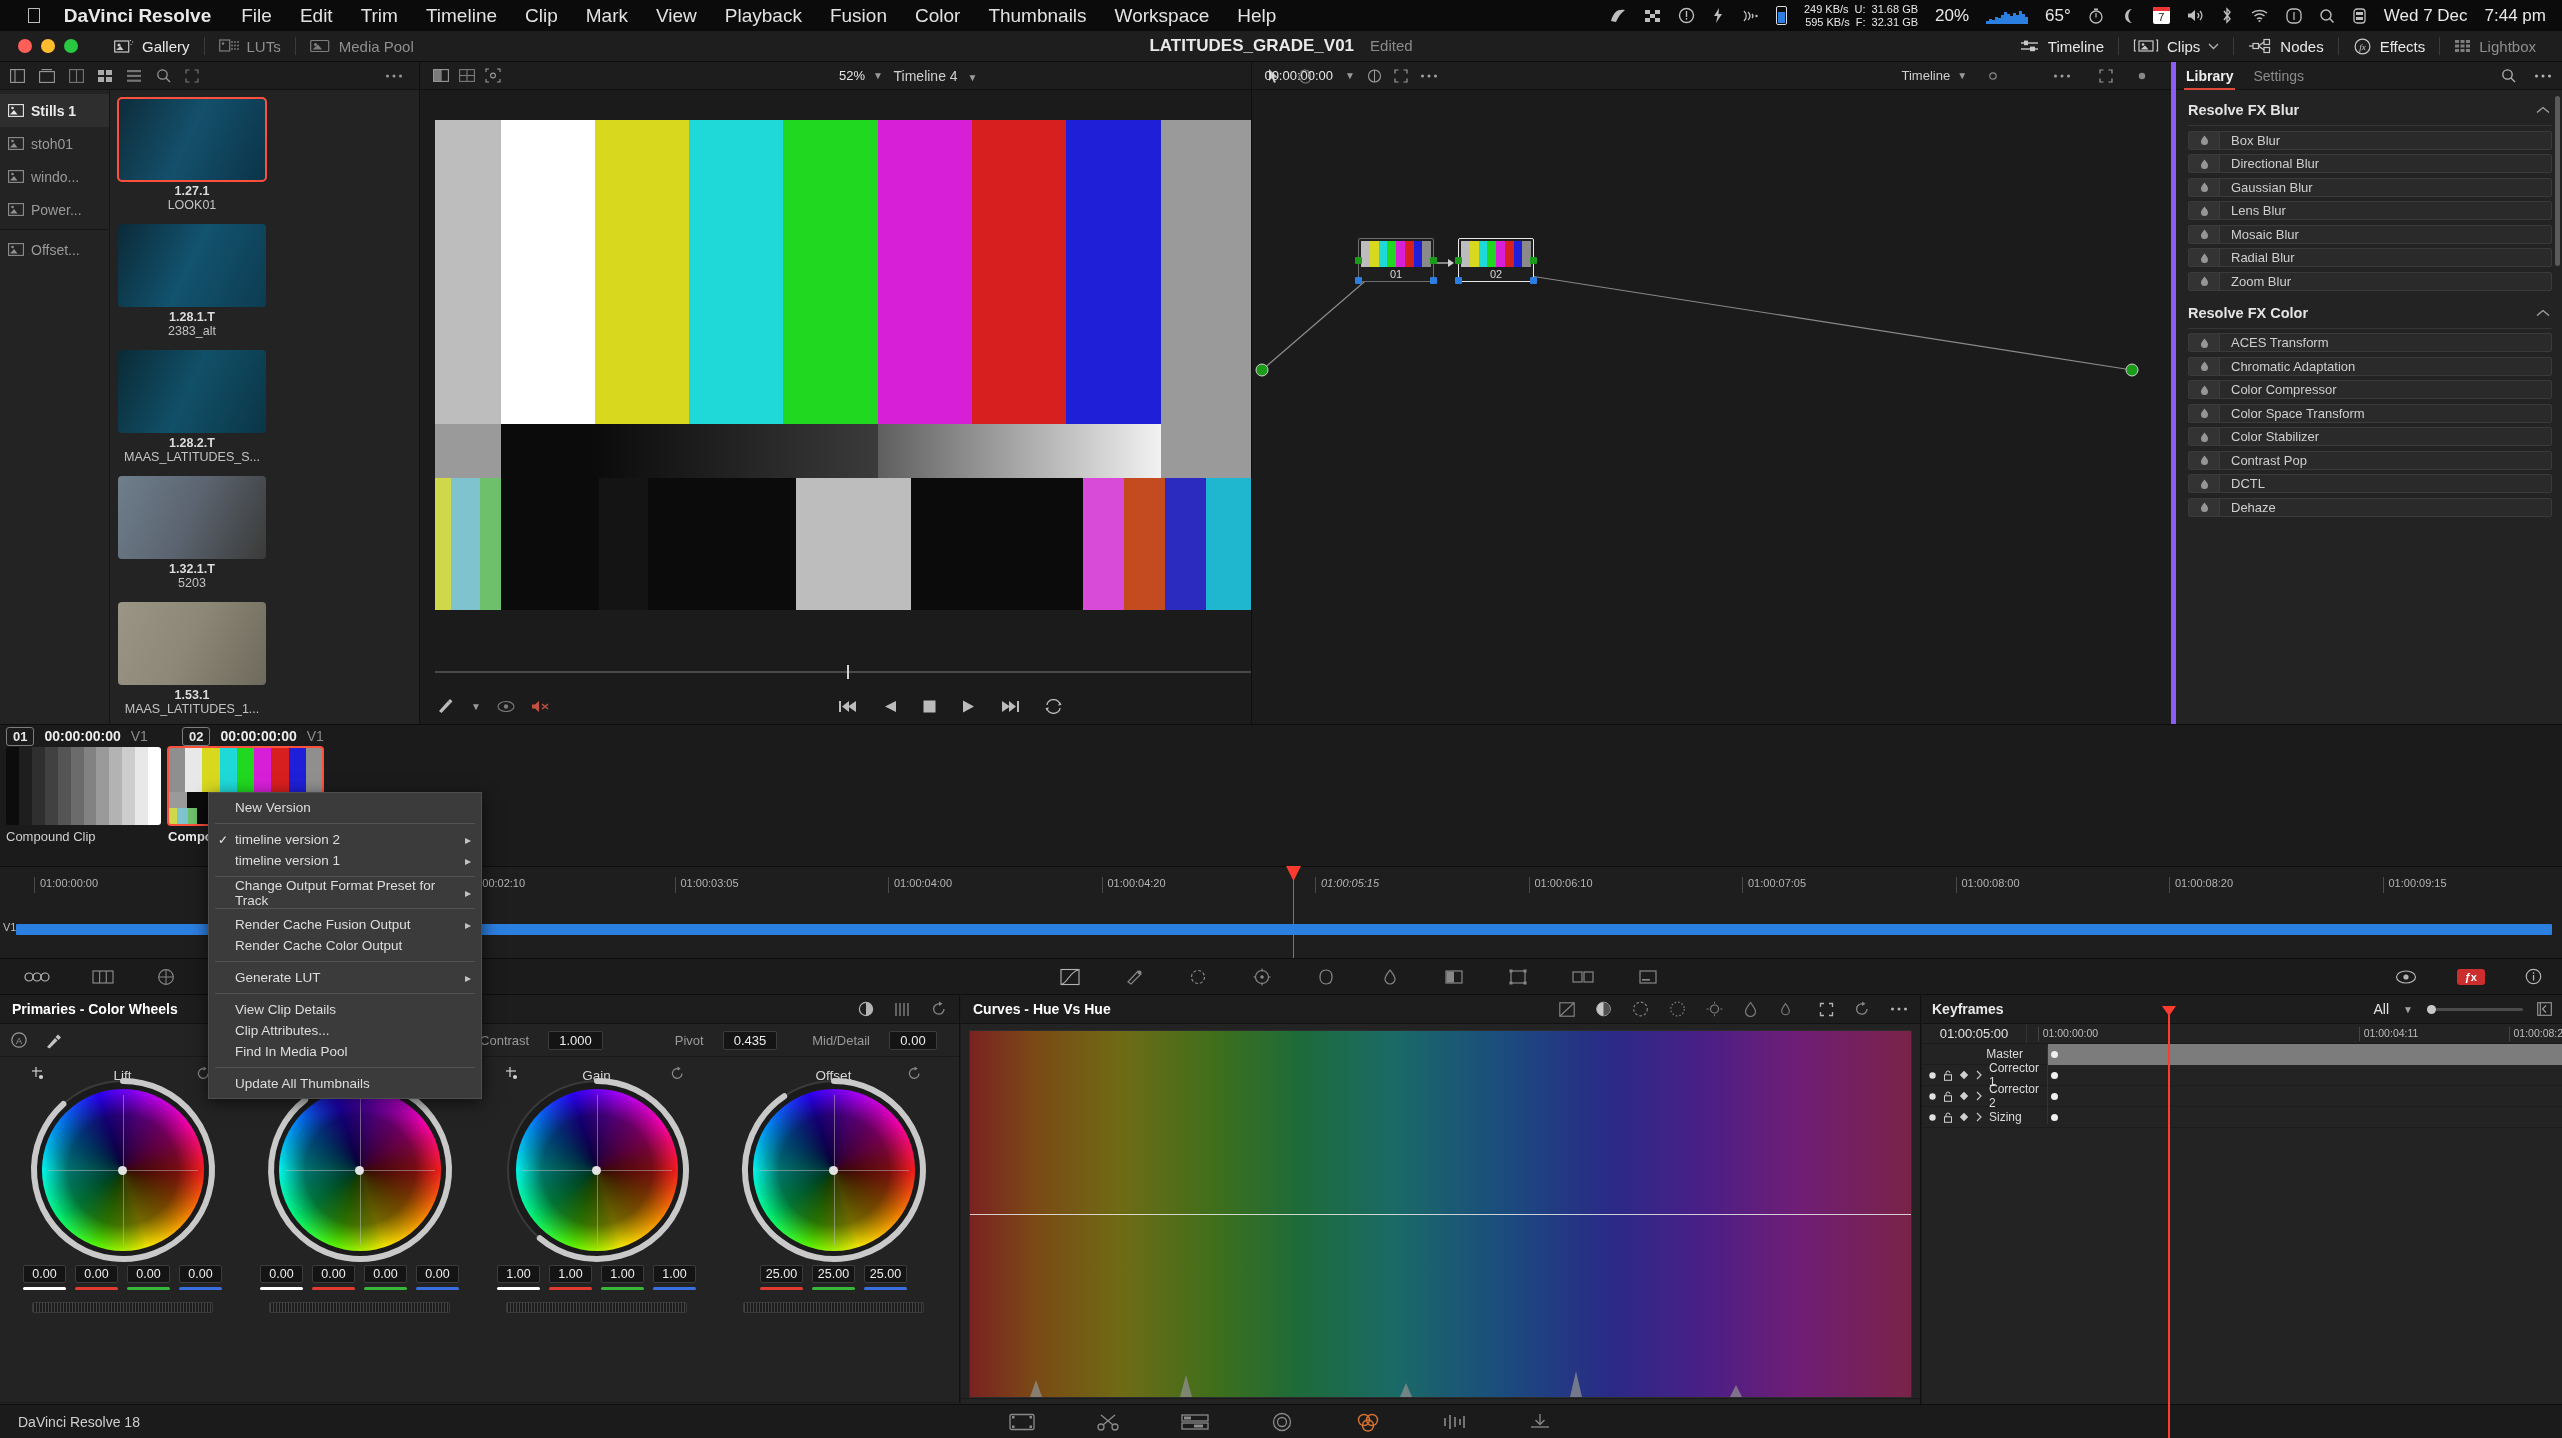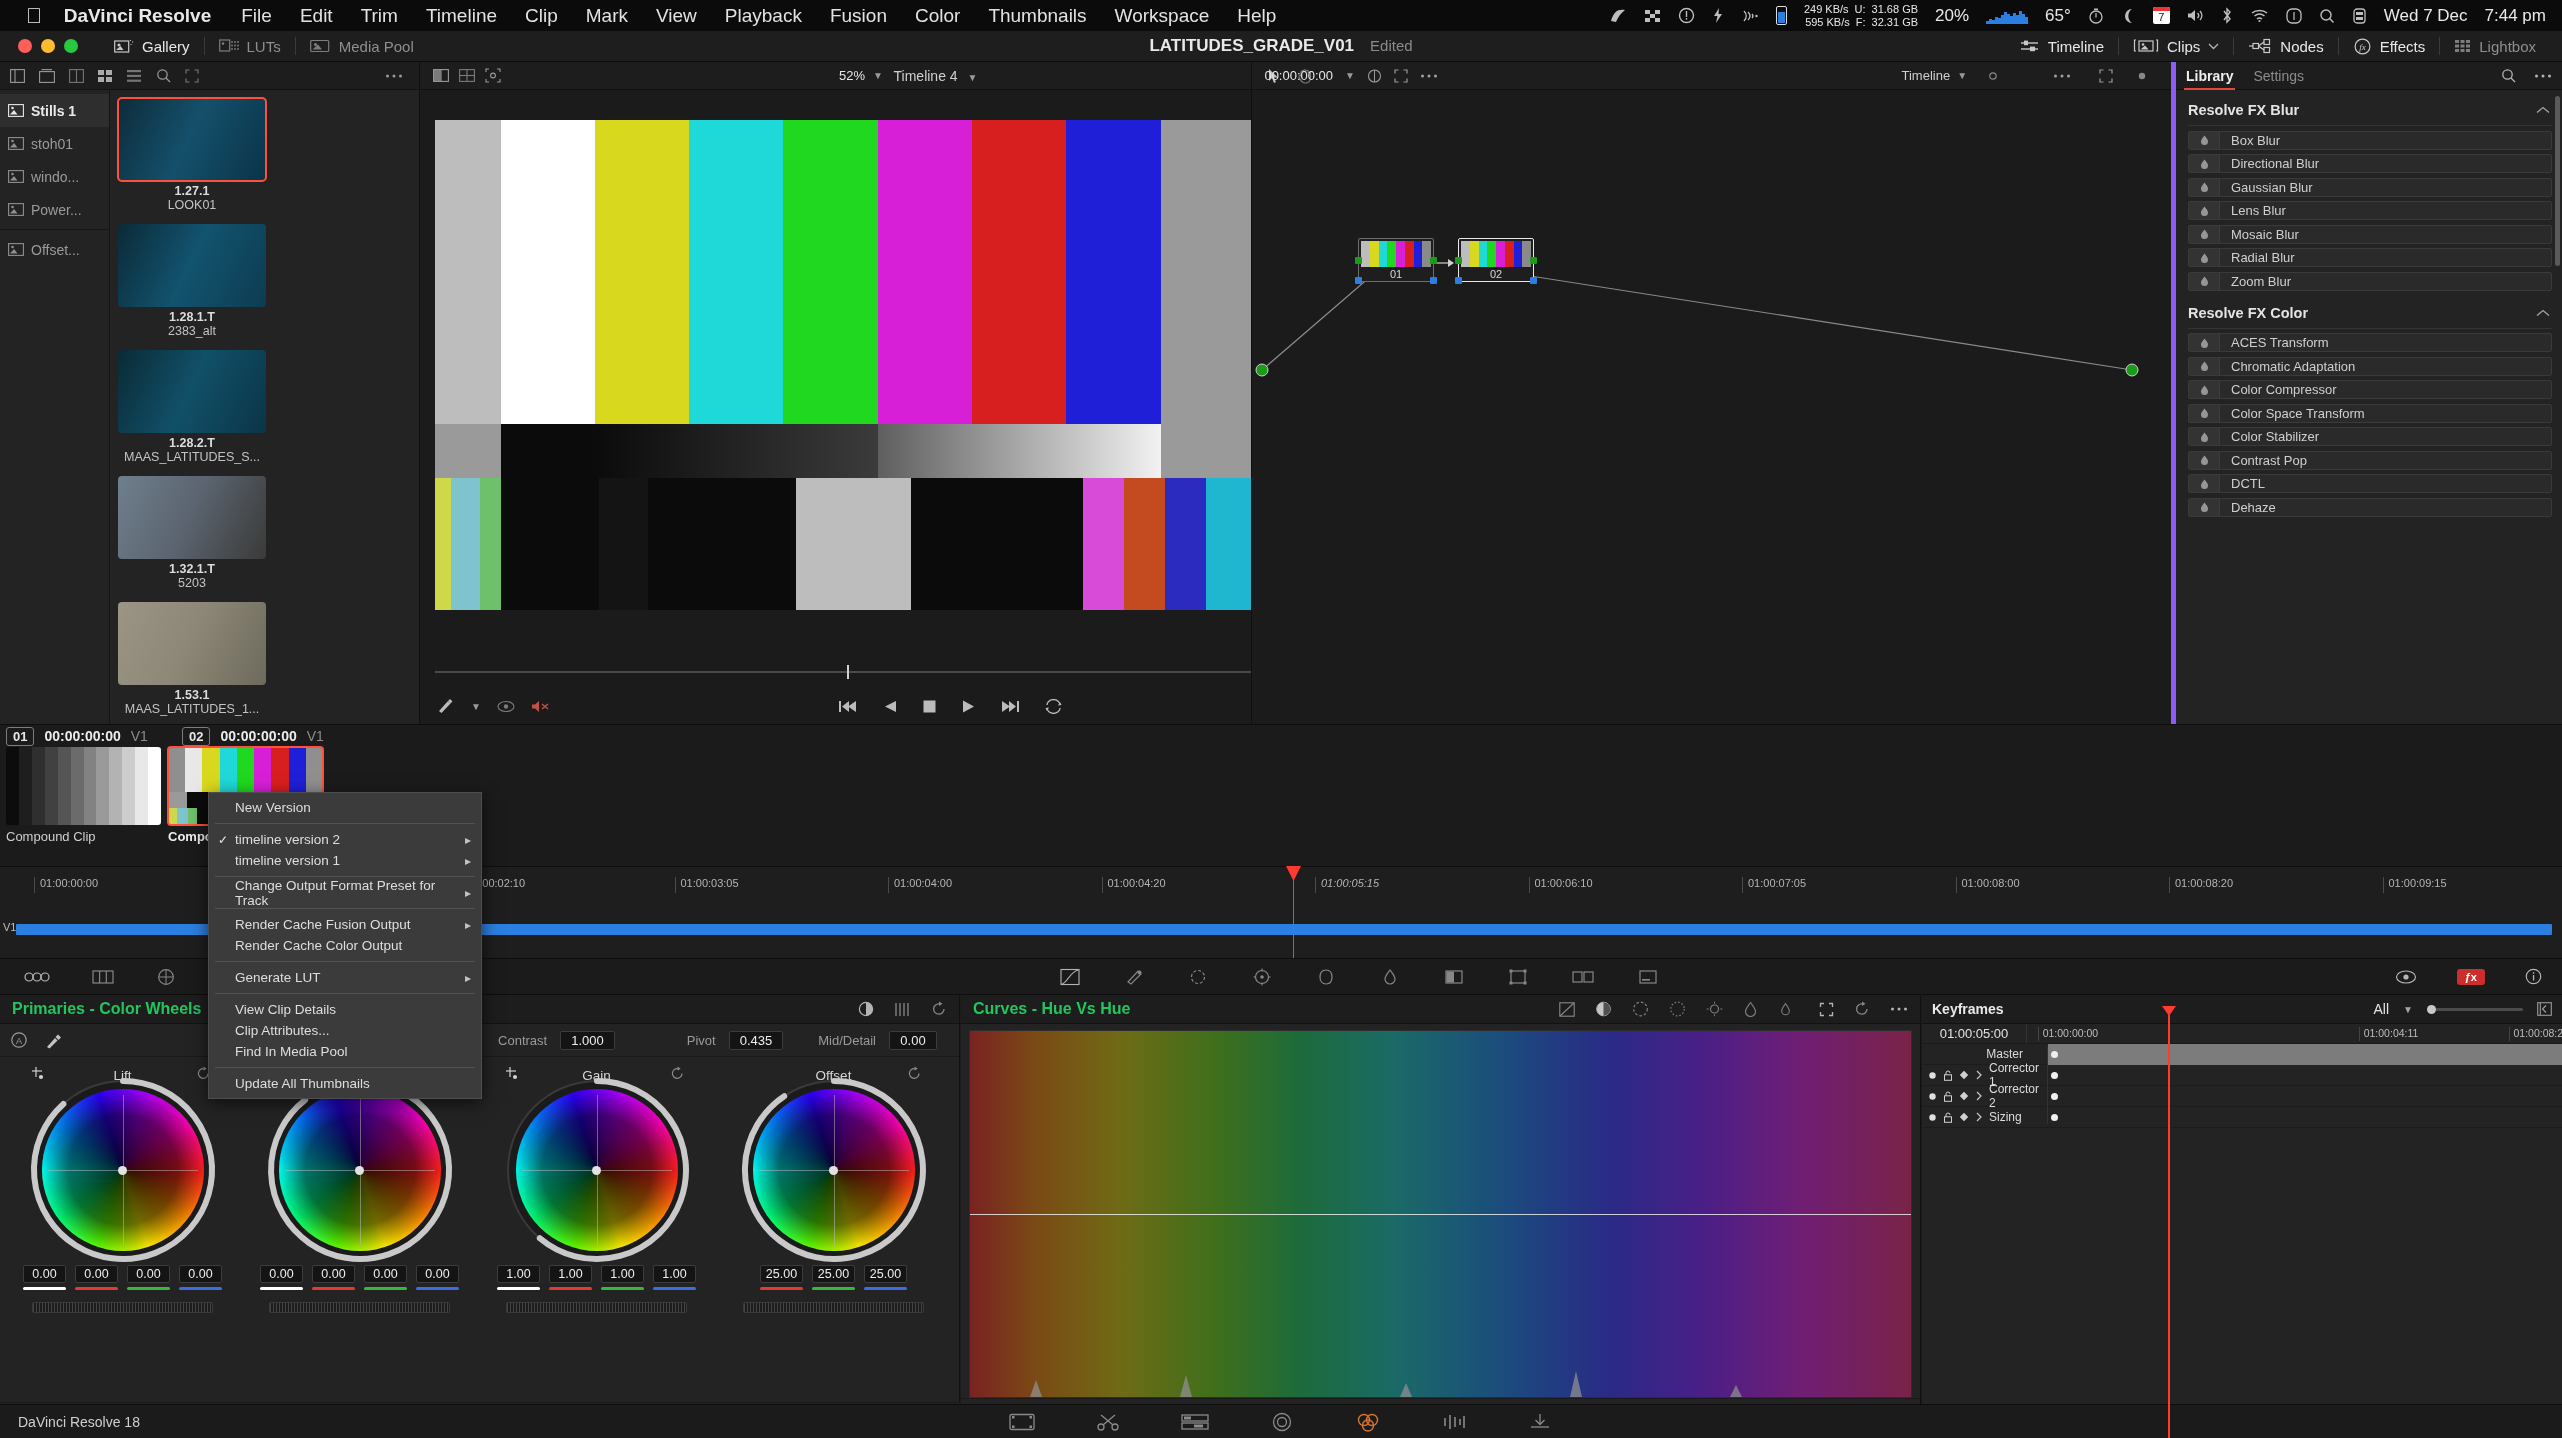--- a/index.html
+++ b/index.html
@@ -135,24 +135,24 @@
   
   .midtools { position:absolute; left:0; top:958px; width:2562px; height:36px; background:#1b1b1b; border-top:1px solid #0e0e0e; display:flex; align-items:center;}
   .mtgrp { display:flex; align-items:center; gap:42px; padding-left:24px;}
   .mtgrp2 { display:flex; align-items:center; gap:44px; margin-left:200px;}
   .mtright { margin-left:auto; display:flex; align-items:center; gap:40px; padding-right:20px;}
   .pill { background:#cc2e2e; color:#fff; font-size:11px; font-weight:bold; padding:2px 8px; border-radius:3px;}
 
   
   .prim { position:absolute; left:0; top:994px; width:960px; height:444px; background:#232323; border-top:1px solid #0e0e0e; border-right:1px solid #101010;}
   .panelhead { height:29px; background:#1d1d1d; display:flex; align-items:center; padding:0 12px; border-bottom:1px solid #121212;}
-  .panelhead .ttl { font-size:16px; font-weight:bold; color:#22c55e;}
+  .panelhead .ttl { font-size:14px; font-weight:bold; color:#ffffff;}
   .panelhead .ico { margin-left:auto; display:flex; align-items:center; gap:20px;}
   .primrow { height:33px; display:flex; align-items:center; padding:0 10px; gap:0; border-bottom:1px solid #1a1a1a;}
-  .lblval { display:flex; align-items:center; gap:13px;}
+  .lblval { display:flex; align-items:center; gap:19px;}
   .lblval .lb { font-size:13px; color:#9a9a9a;}
   .numbox { background:#141414; border:1px solid #3c3c3c; border-radius:2px; font-size:13px; color:#ededed; padding:1px 10px; min-width:48px; text-align:center;}
   .wheels { display:flex; padding:6px 4px 0 4px;}
   .wheel { width:237px; position:relative; }
   .whead { height:24px; display:flex; align-items:center; justify-content:center; position:relative;}
   .whead .nm { font-size:13.5px; color:#d6d6d6;}
   .whead .rst { position:absolute; right:30px; top:3px;}
   .whead .pk { position:absolute; left:26px; top:3px;}
   .ring { width:162px; height:162px; margin:2px auto 0 auto; border-radius:50%; position:relative;
     background:

